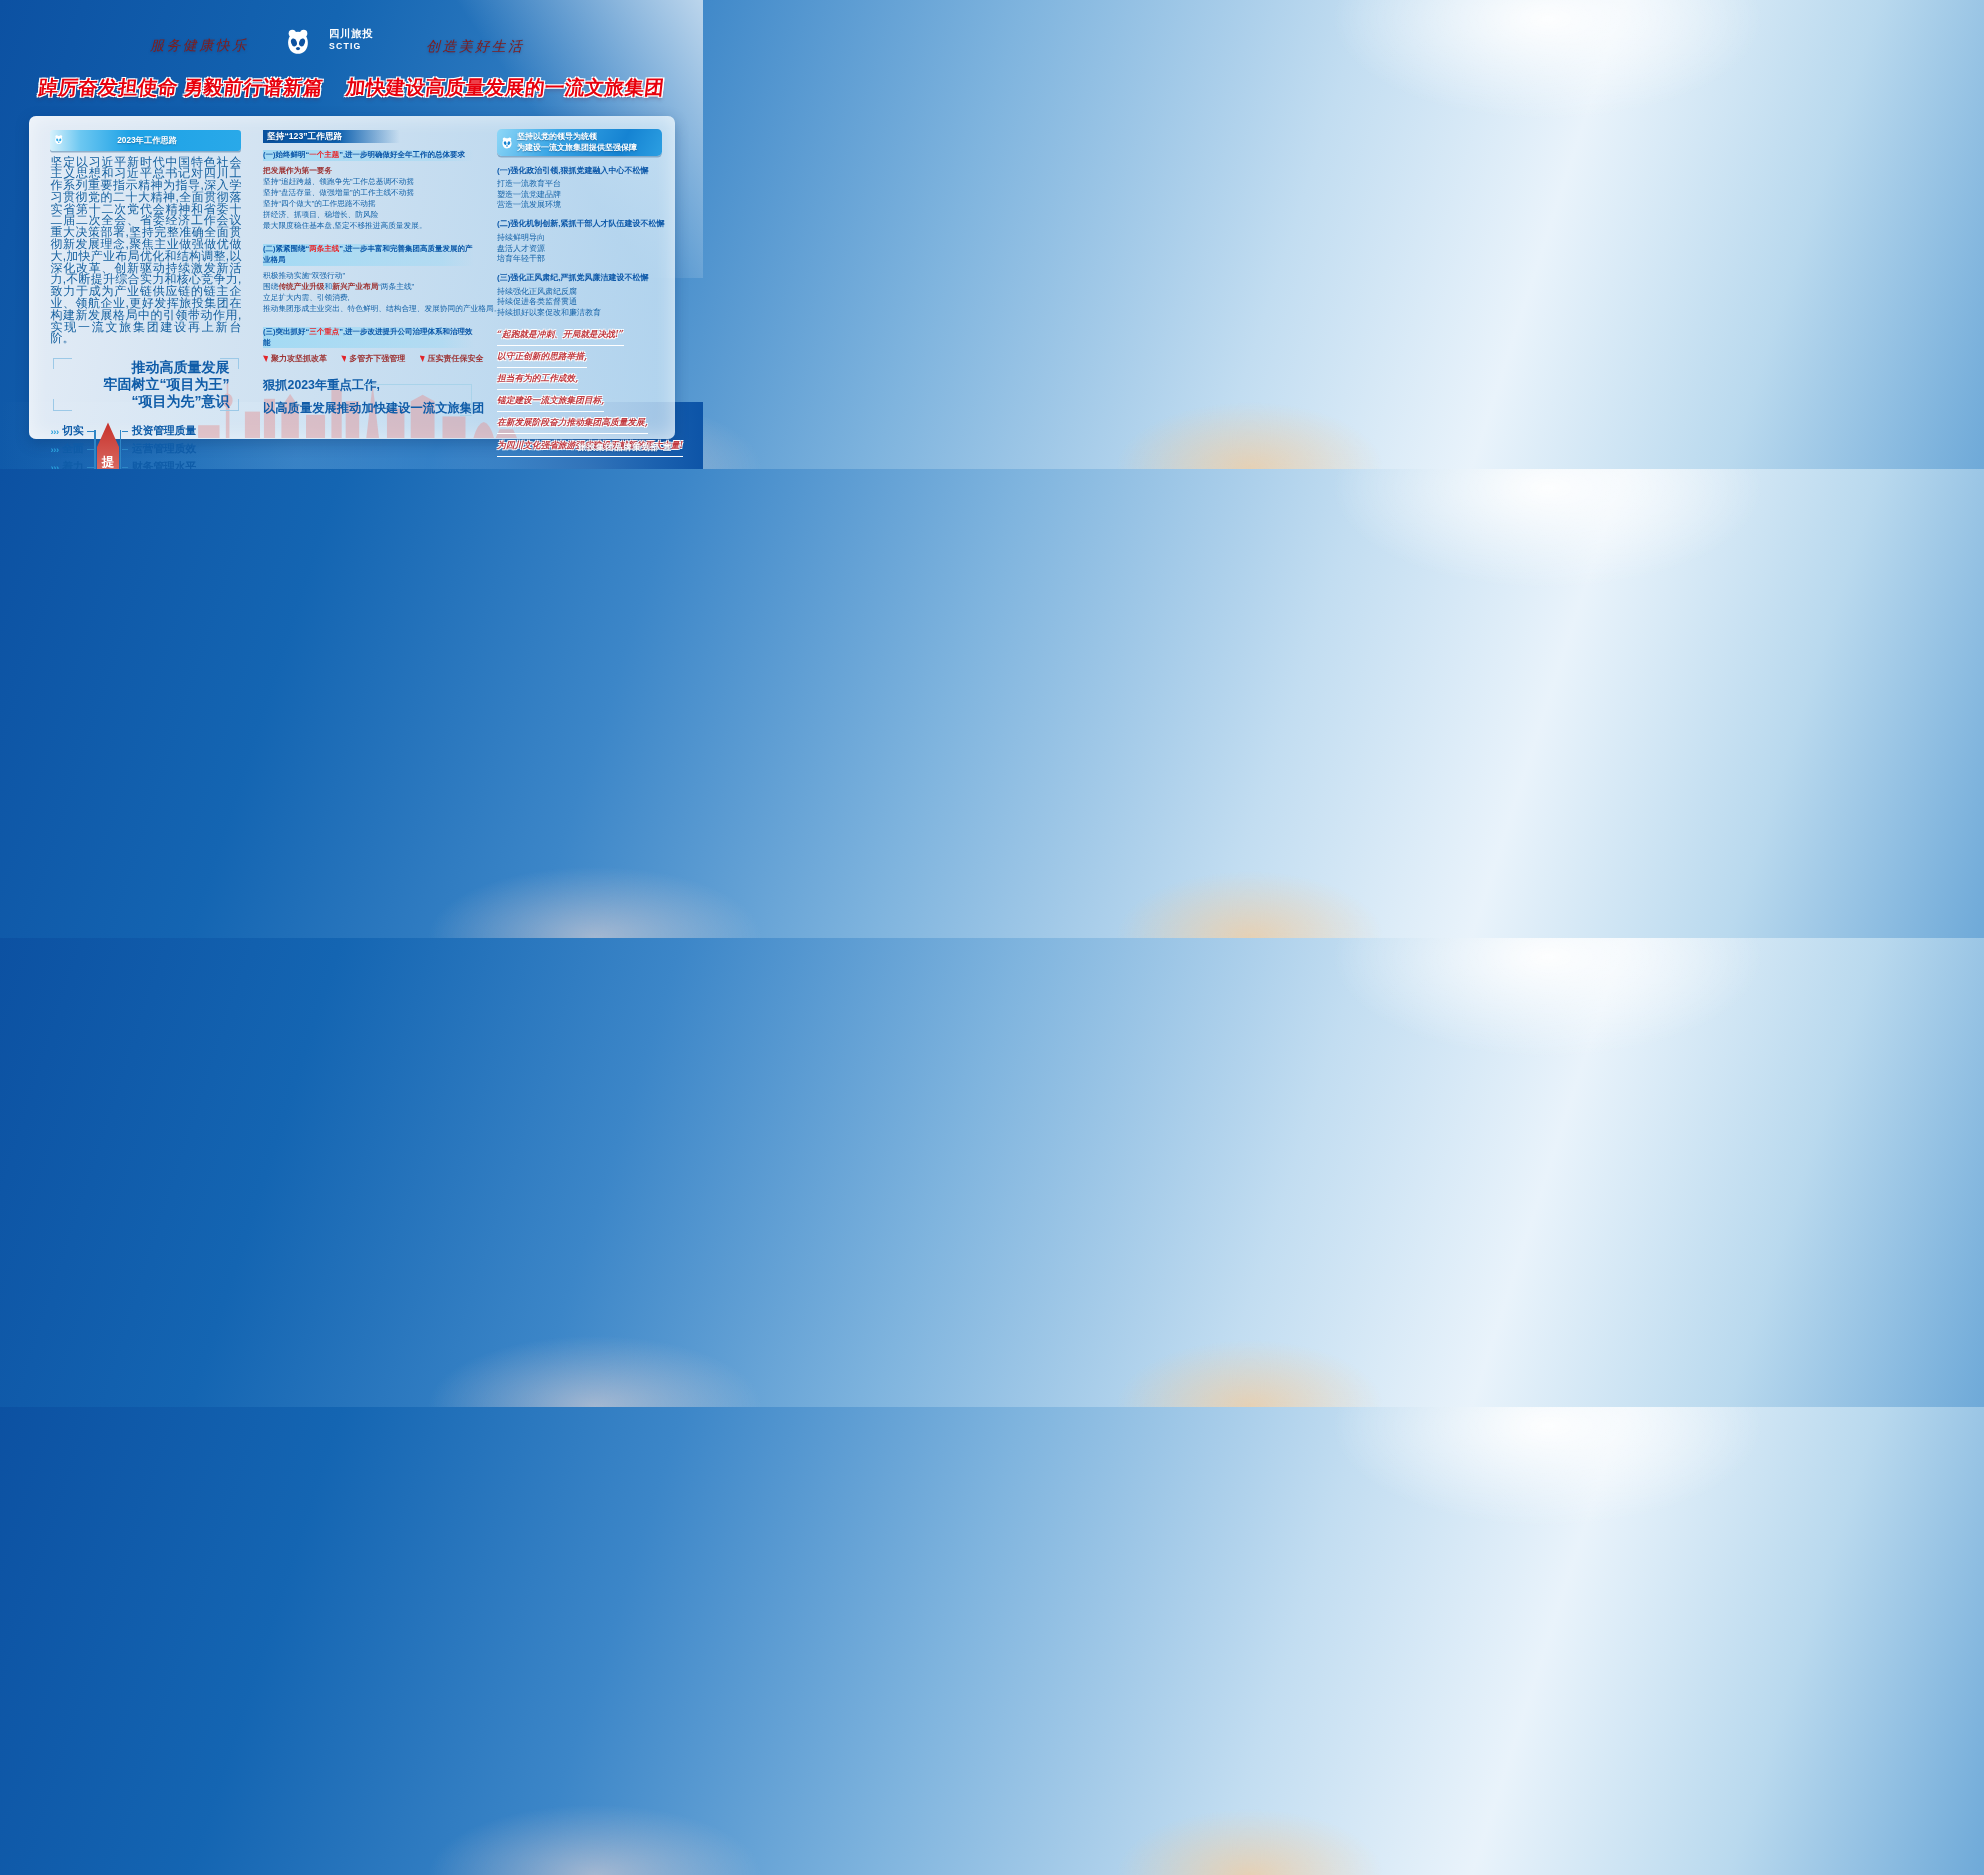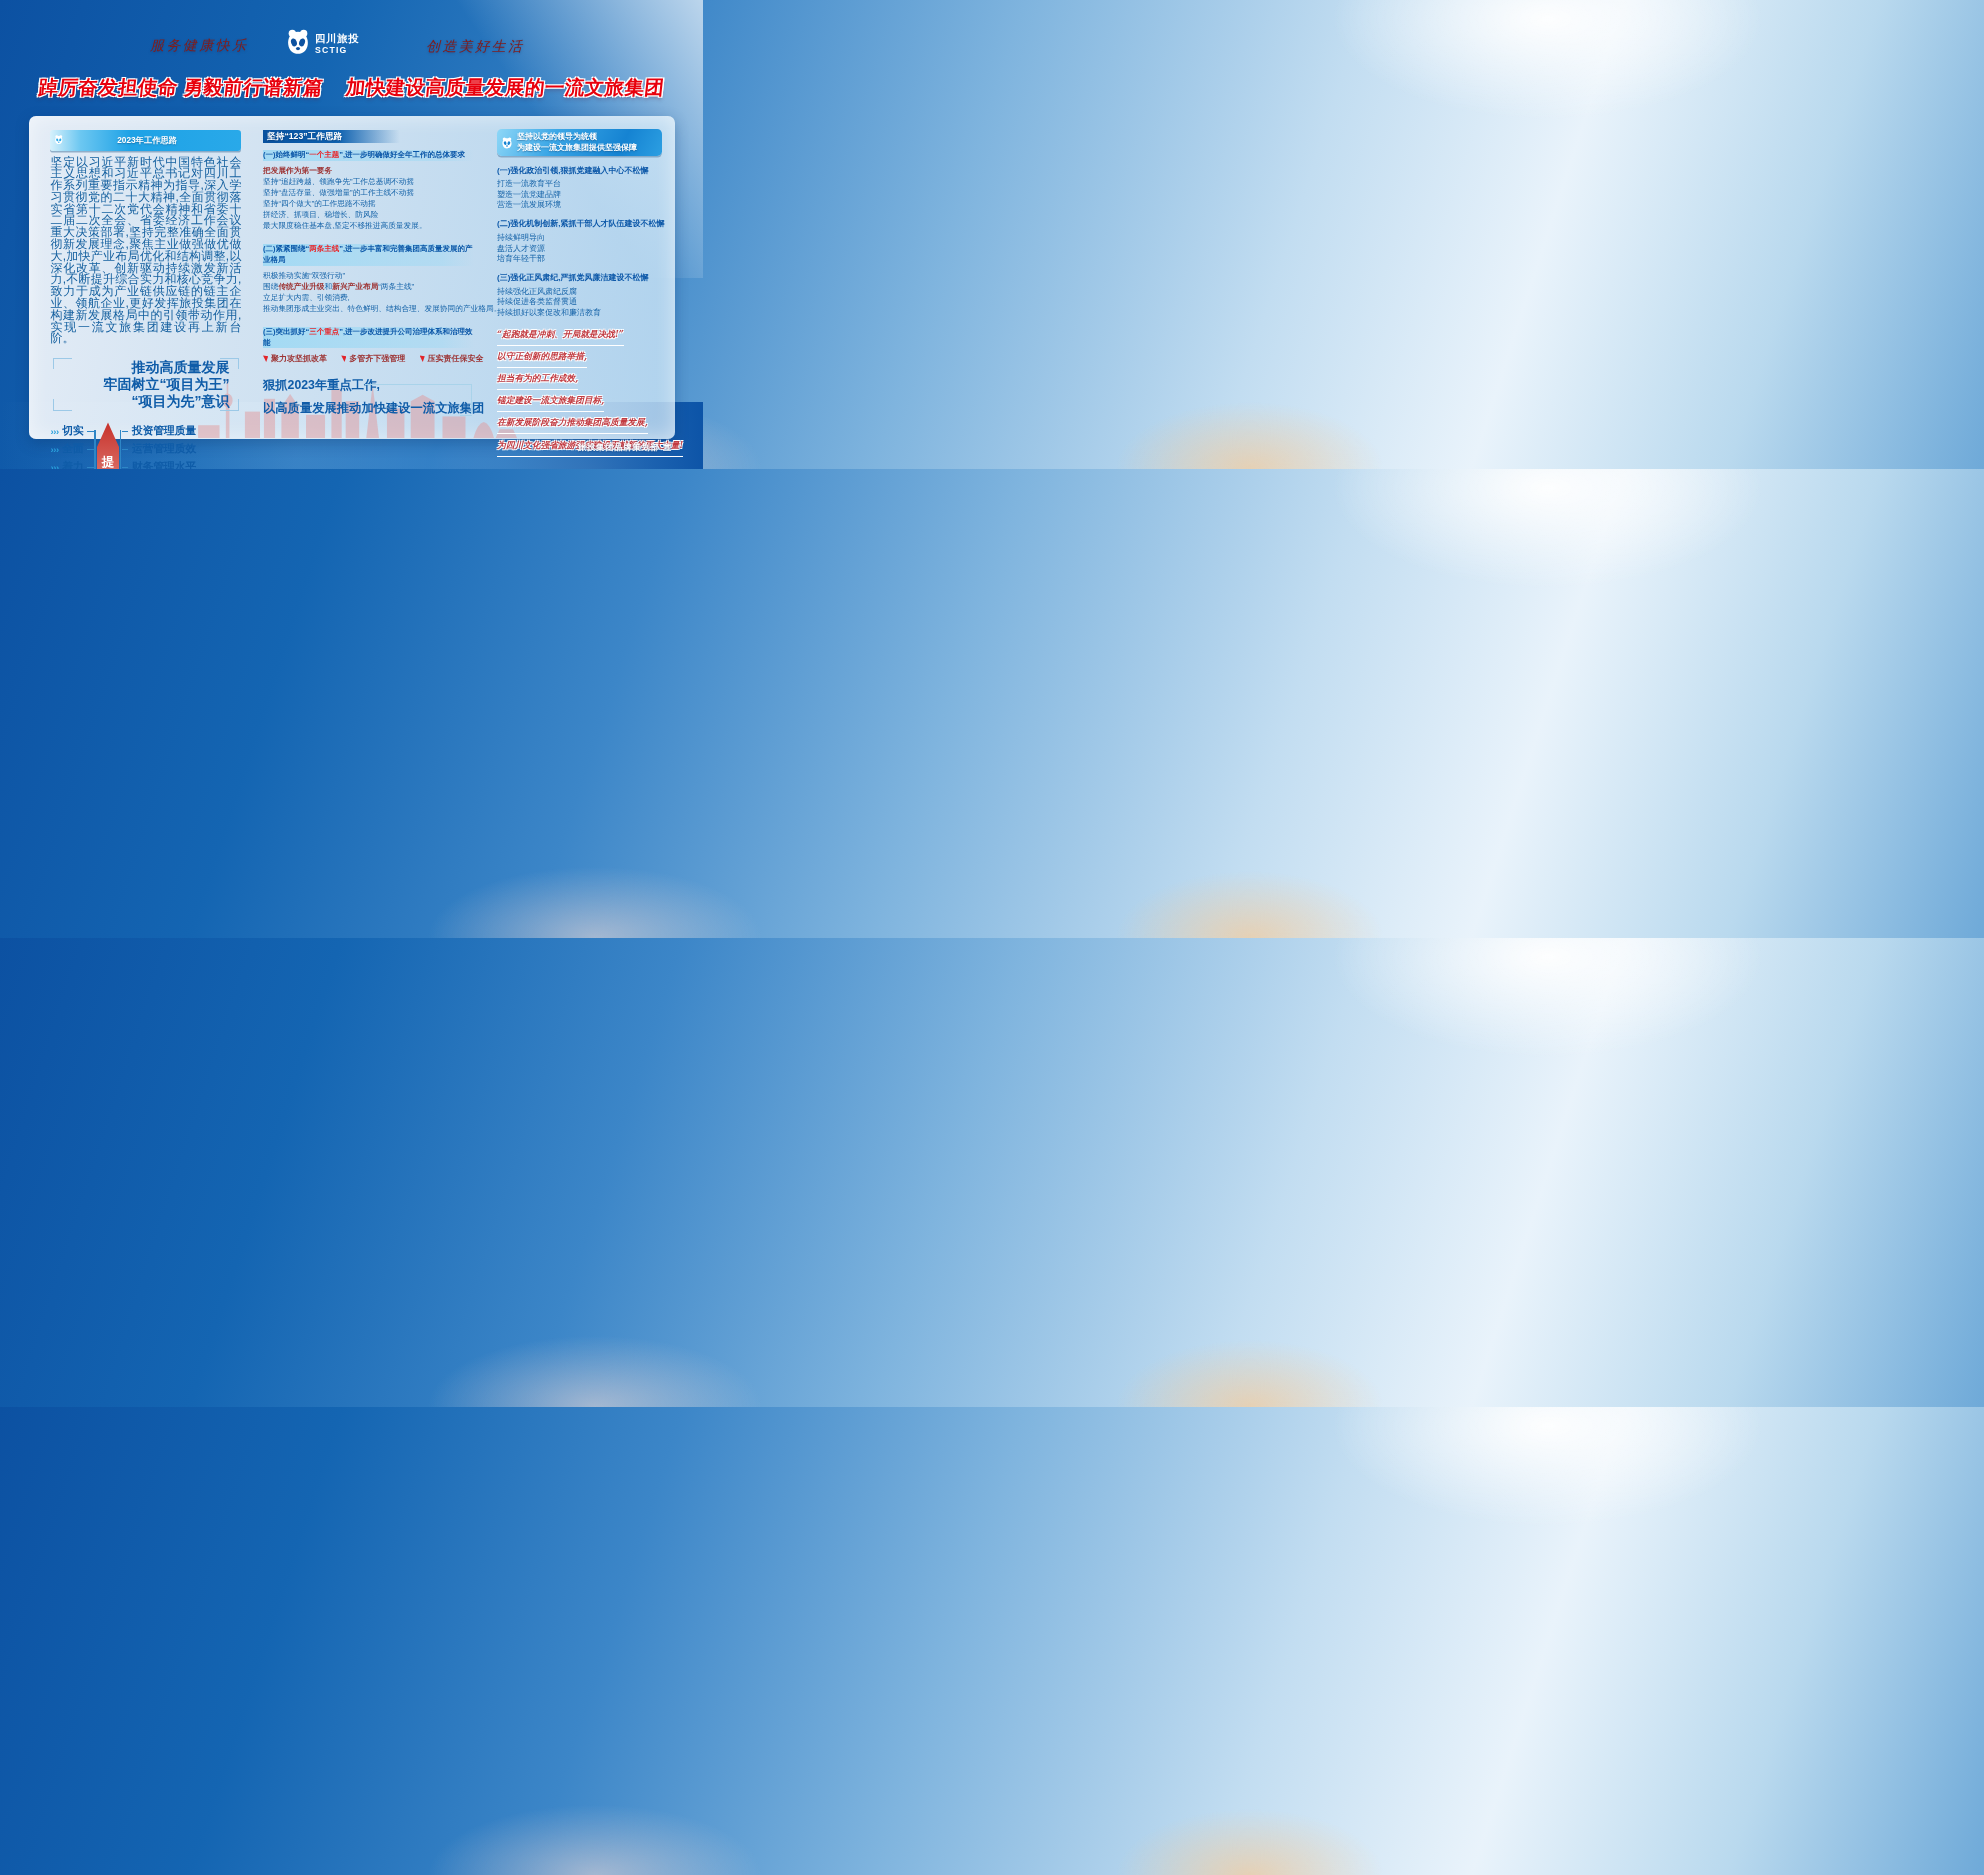--- a/index.html
+++ b/index.html
@@ -18,21 +18,21 @@
     pointer-events:none;}
   .beam{position:absolute;top:0;right:0;width:357px;height:278px;pointer-events:none;
     background:linear-gradient(235deg, rgba(255,255,255,.65) 0%, rgba(255,255,255,0) 45%);}
 
   
   .slogan{position:absolute;color:#7f1d1d;font-family:"DejaVu Serif","Liberation Serif",serif;
     font-style:italic;font-weight:normal;font-size:14px;letter-spacing:2.4px;white-space:nowrap;
     text-shadow:0 0.8px 2.4px rgba(10,50,110,.4);}
   .slogan.left{left:150px;top:37px;}
   .slogan.right{left:426px;top:38px;}
-  .logo{position:absolute;left:285px;top:29px;display:flex;align-items:flex-end;}
+  .logo{position:absolute;left:285px;top:29px;display:flex;align-items:flex-start;gap:14px;}
   .logo svg{width:26px;height:26px;}
   .logo .txt{margin-left:4px;color:#fff;font-weight:bold;line-height:1;}
   .logo .cn{font-size:10.3px;letter-spacing:0.8px;}
   .logo .en{font-size:8.7px;letter-spacing:1.2px;margin-top:2.4px;}
 
   .main-title{position:absolute;left:0;top:74px;width:100%;text-align:center;white-space:nowrap;
     font-weight:bold;font-size:19.5px;color:#e8000d;transform:skewX(-6deg);letter-spacing:0.4px;
     text-shadow:-1.2px -1.2px 0 #fff,1.2px -1.2px 0 #fff,-1.2px 1.2px 0 #fff,1.2px 1.2px 0 #fff,0 2.8px 3.6px rgba(90,30,60,.35);}
   .main-title .gap{display:inline-block;width:23px;}
 

